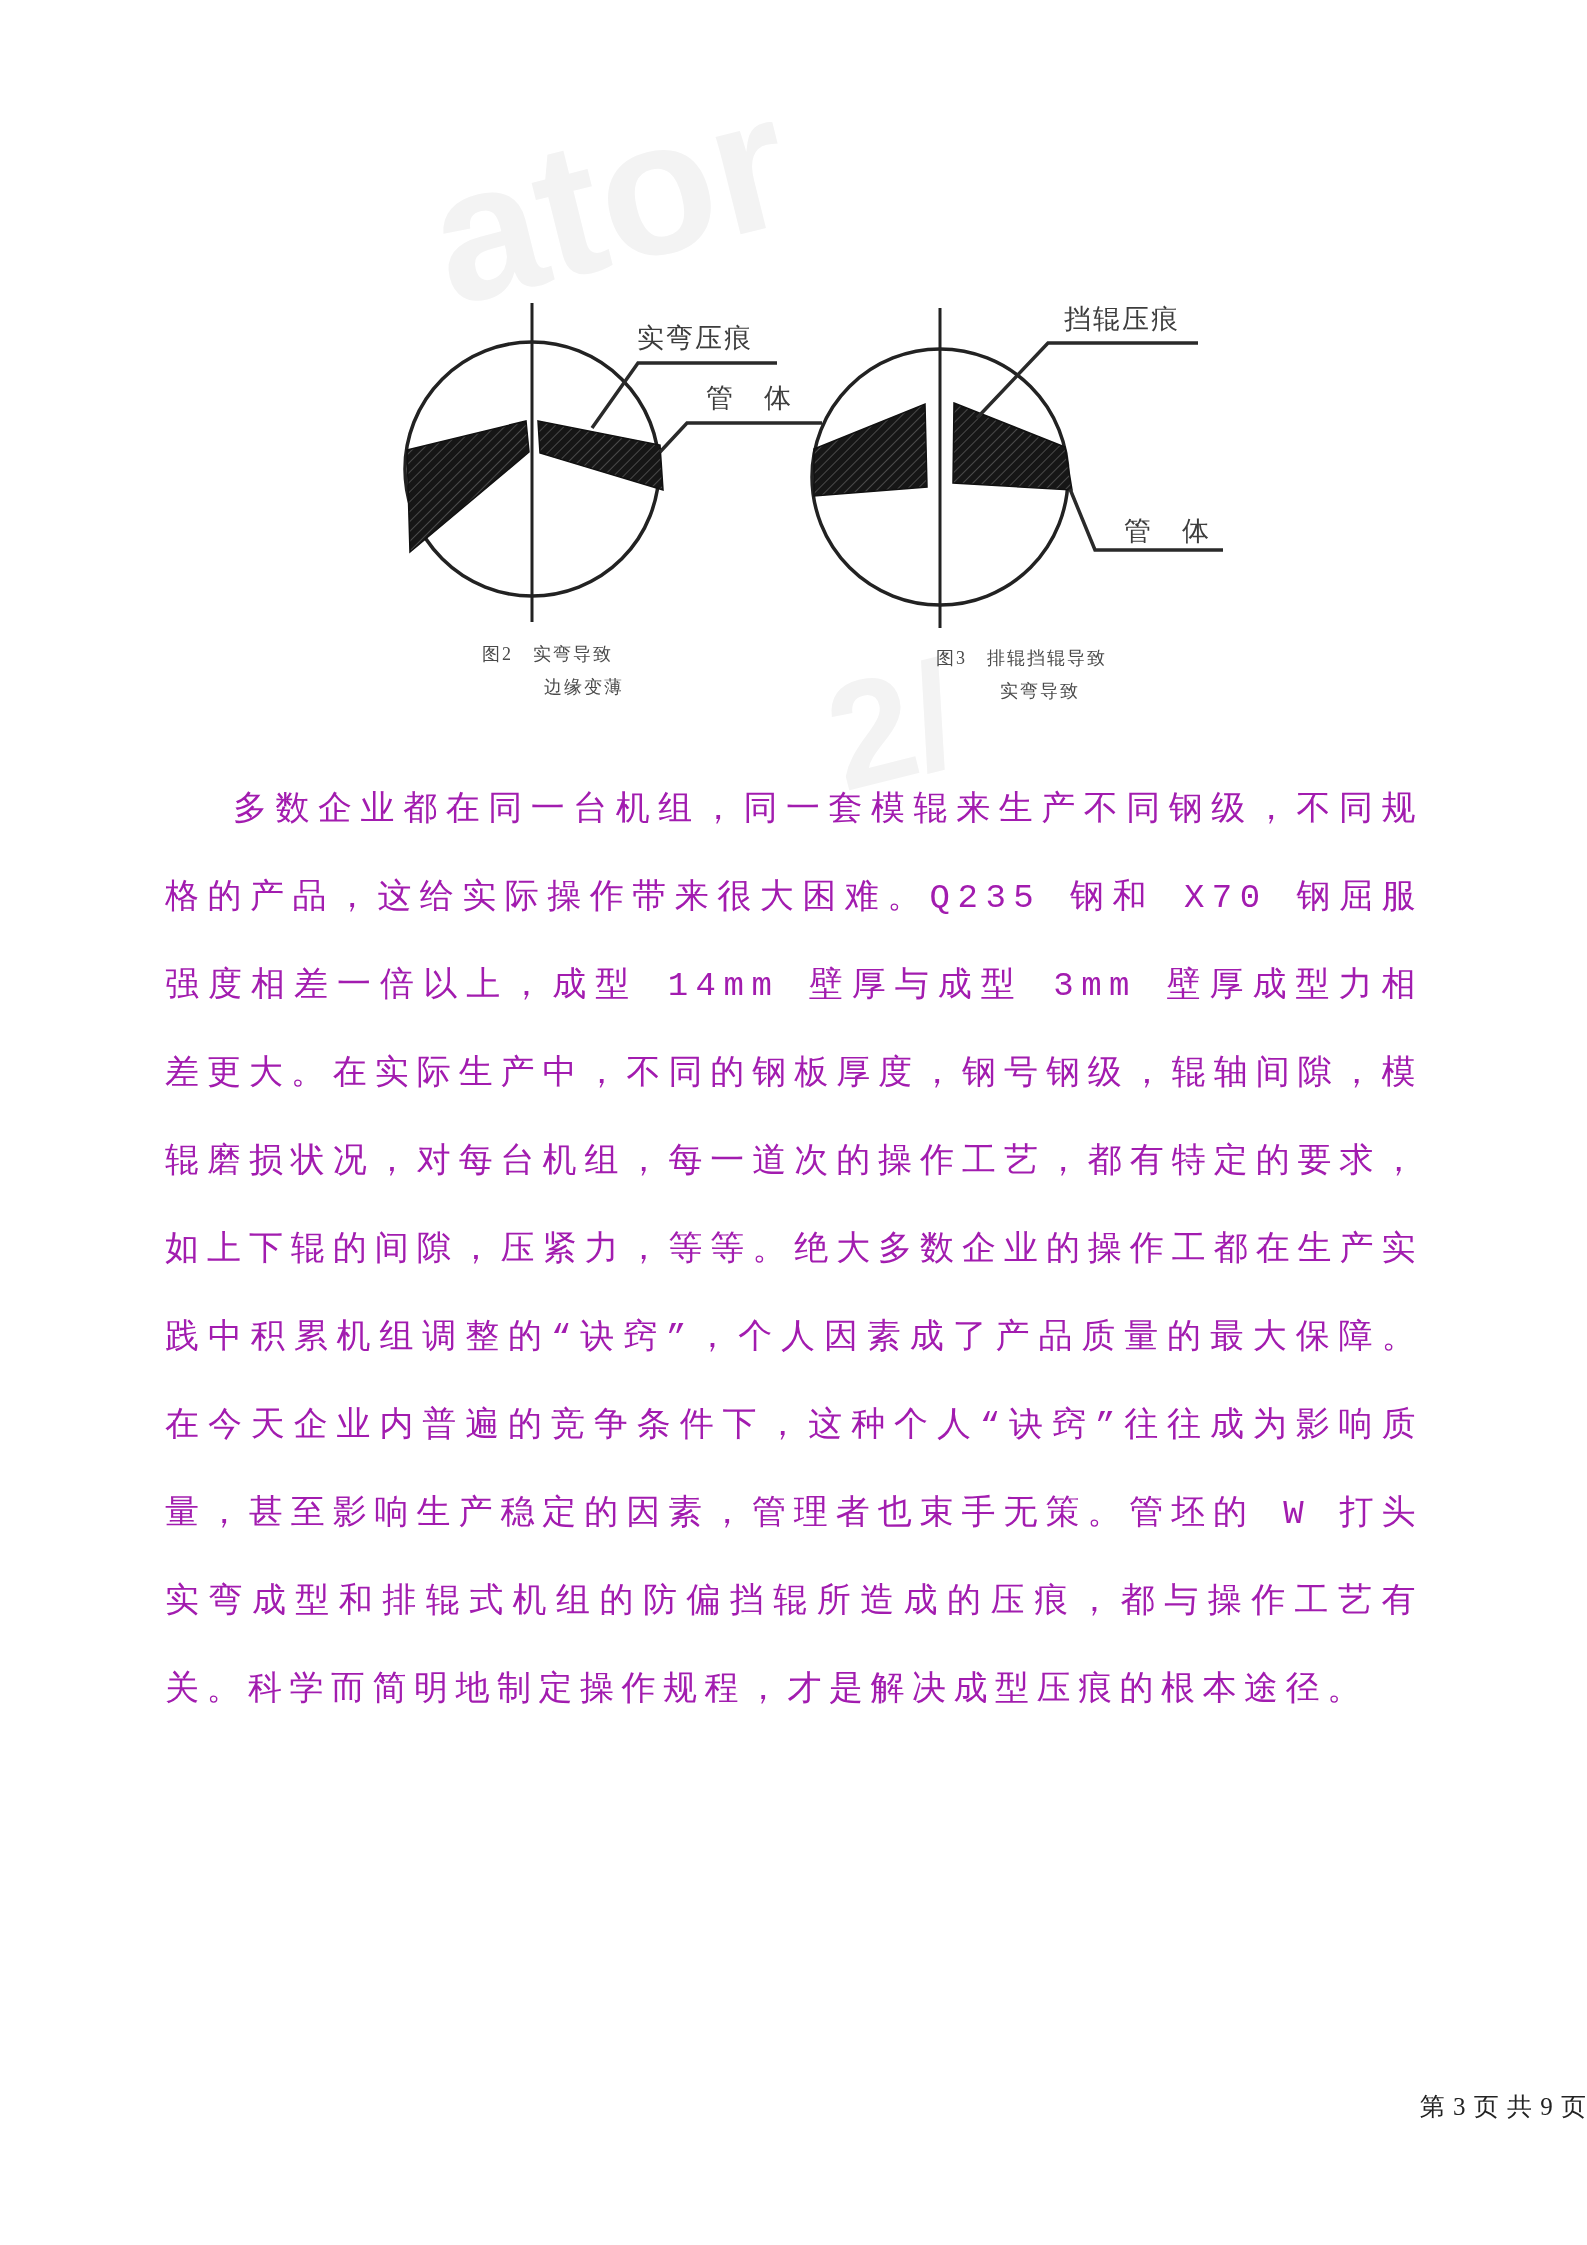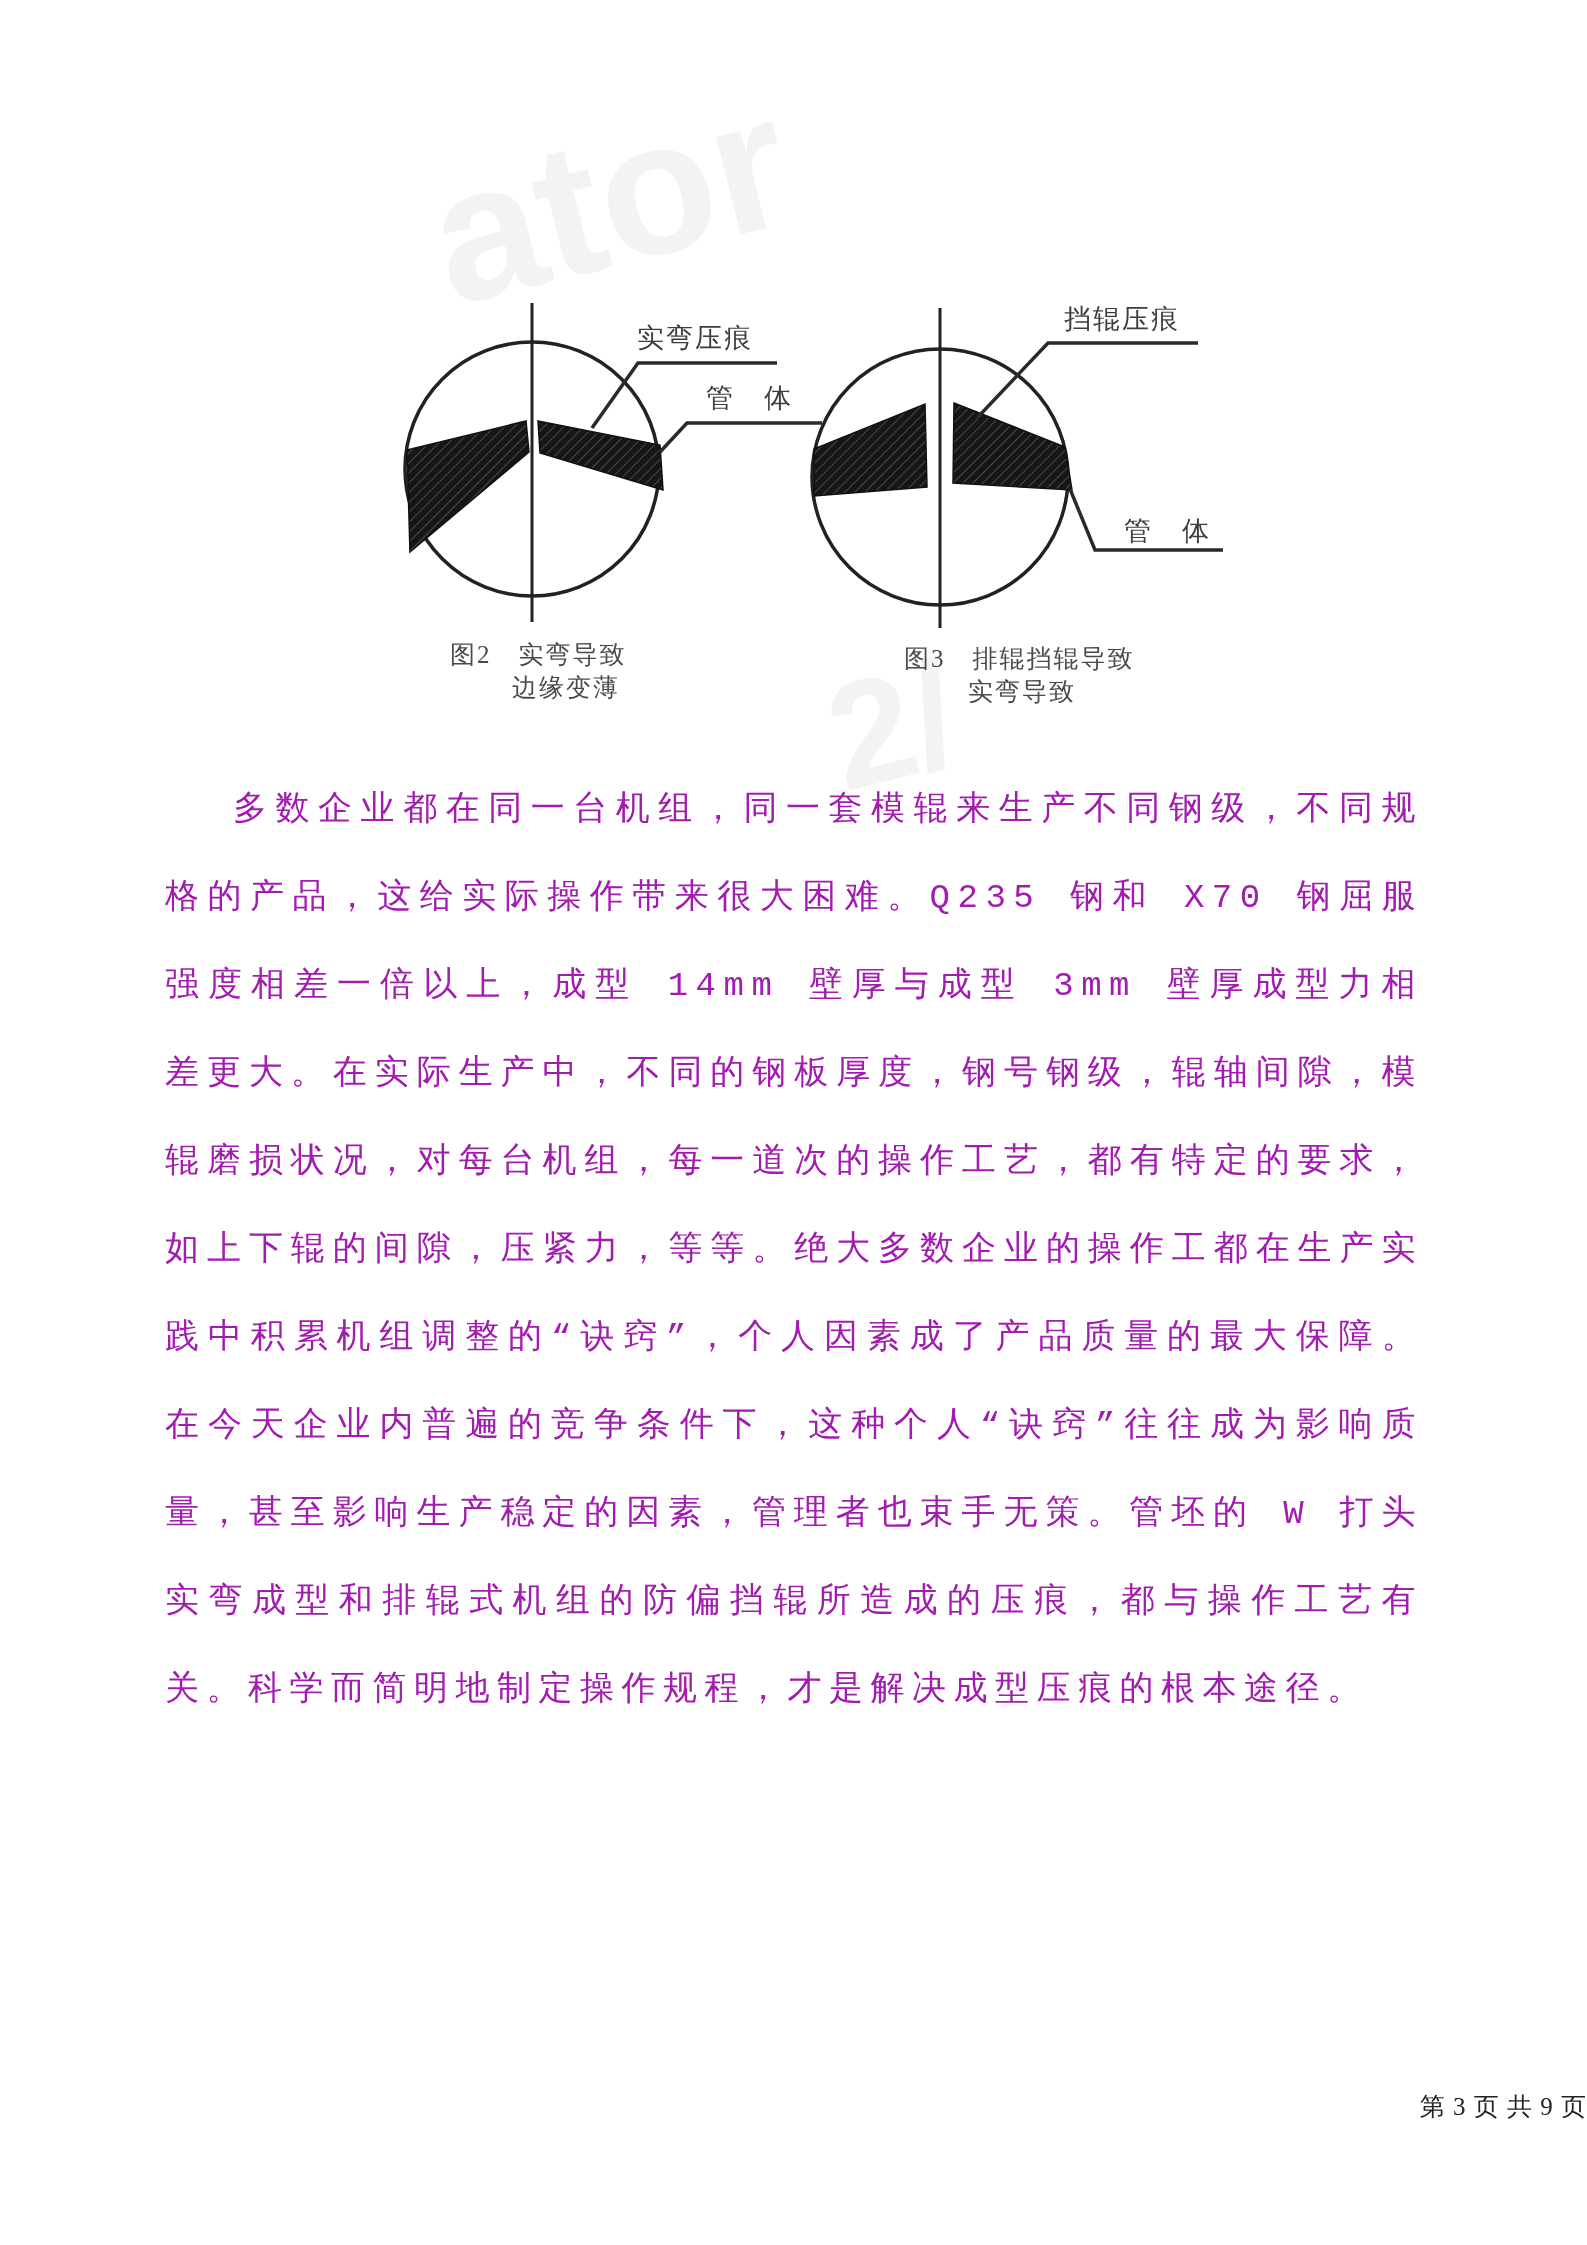--- a/index.html
+++ b/index.html
@@ -22,25 +22,26 @@
     user-select: none;
     white-space: nowrap;
   }
   .wm-a { left: 430px; top: 90px; font-size: 190px; transform: rotate(-14deg); }
   .wm-b { left: 830px; top: 640px; font-size: 150px; transform: rotate(-14deg); }
 
   .figures-svg { position: absolute; left: 0; top: 0; }
 
   .fig-caption {
     position: absolute;
-    font-size: 25px;
+    font-size: 18px;
     line-height: 33px;
     color: #4a4a4a;
     letter-spacing: 2px;
     white-space: nowrap;
+    margin-left: 32px;
   }
   .fig-caption .cap-line2 { display: block; }
   .caption-fig2 { left: 450px; top: 638px; }
   .caption-fig2 .cap-line2 { padding-left: 62px; }
   .caption-fig3 { left: 904px; top: 642px; }
   .caption-fig3 .cap-line2 { padding-left: 64px; }
 
   .body-text {
     position: absolute;
     left: 165px;

